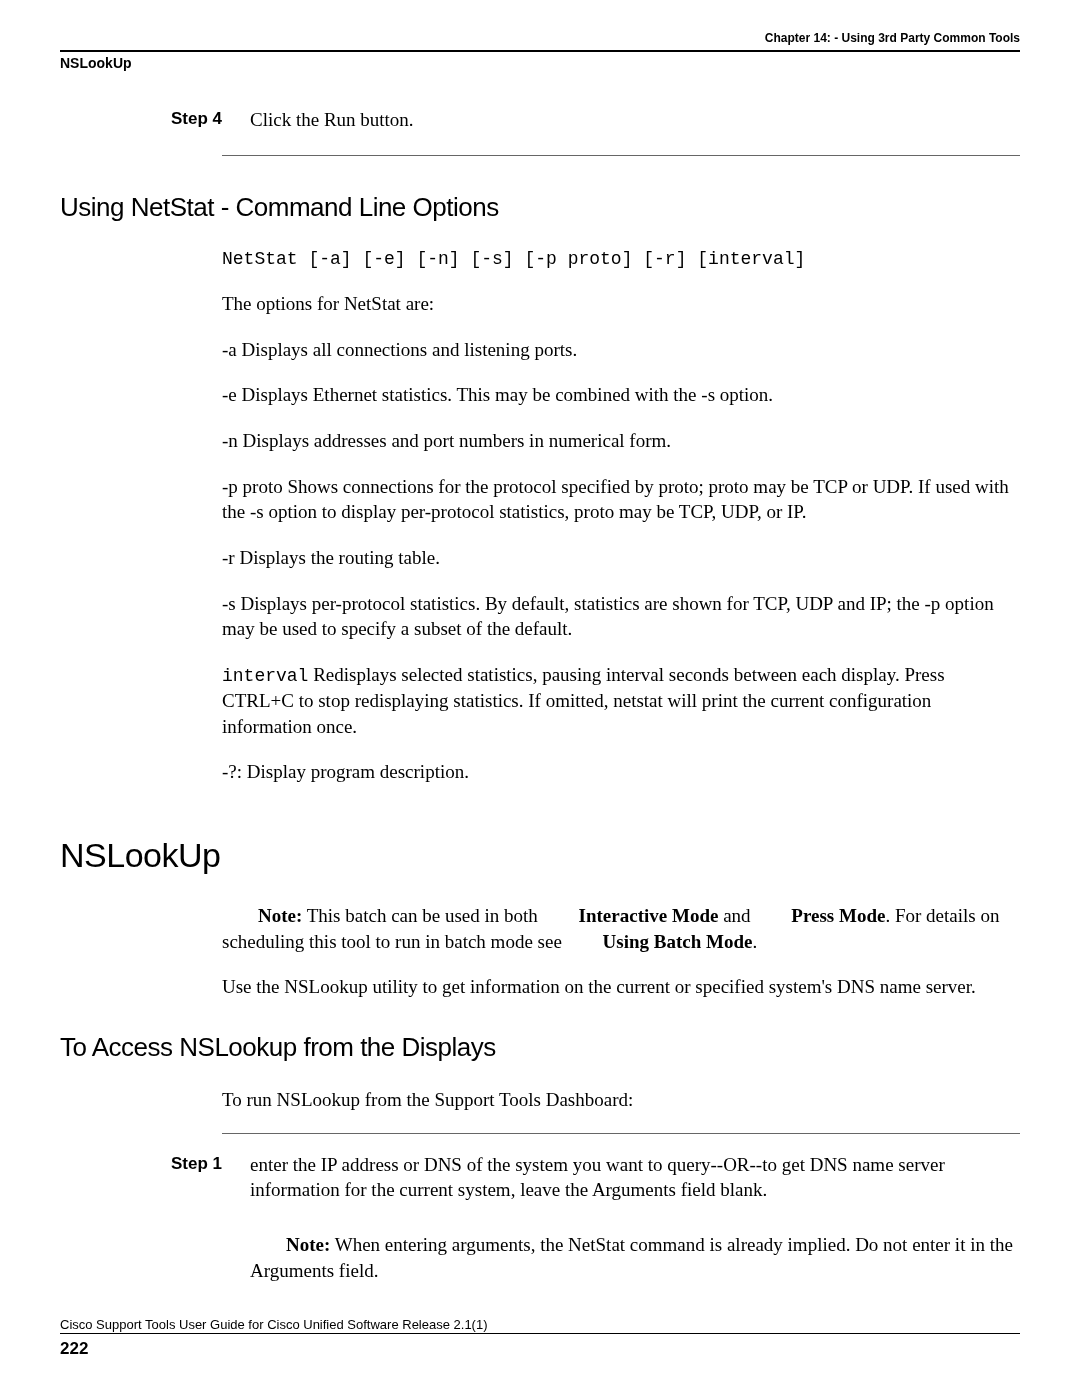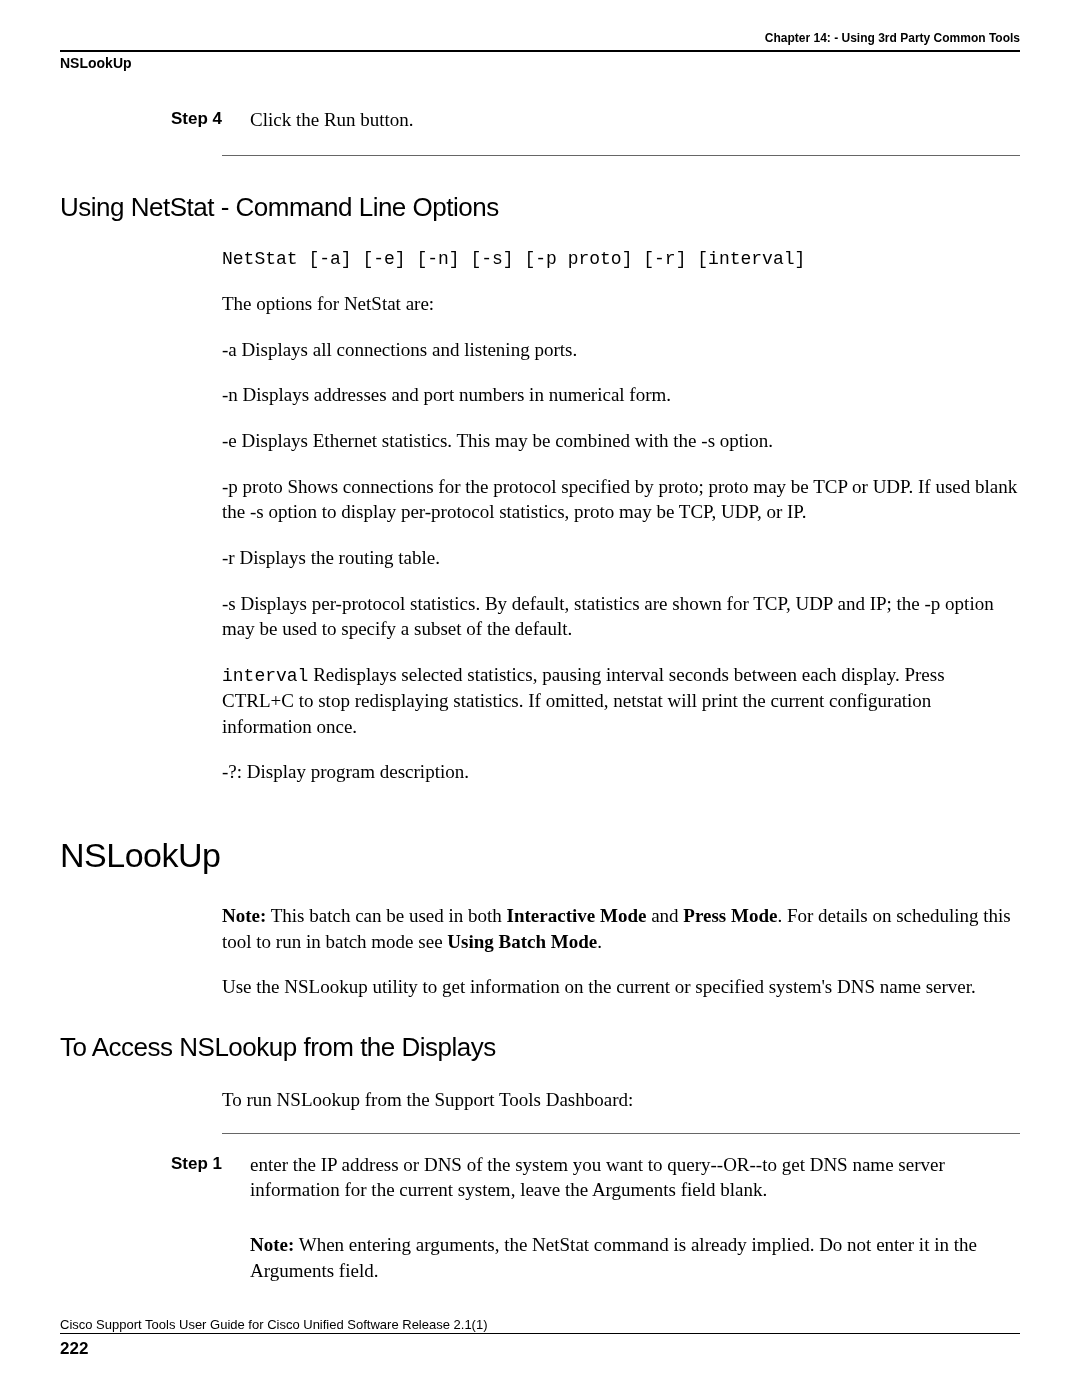--- a/index.html
+++ b/index.html
@@ -79,21 +79,21 @@
     margin: 48px 0 24px 0;
     font-stretch: condensed;
   }
   .mono {
     font-family: "Courier New", Courier, monospace;
     font-weight: normal;
     font-size: 18px;
   }
   .body-block { margin-left: 162px; }
   .body-block p, .body-block div.para { margin-bottom: 20px; }
-  .inline-bold { font-weight: bold; }
+  .inline-bold { font-weight: bold; margin-left: 36px; }
   .footer {
     position: absolute;
     left: 60px;
     right: 60px;
     bottom: 36px;
   }
   .footer-rule {
     border: none;
     border-top: 1.5px solid #000;
     margin-bottom: 4px;
@@ -129,23 +129,23 @@
   <div class="content-col">
     <hr class="sep">
   </div>
 
   <h2 class="section">Using NetStat - Command Line Options</h2>
 
   <div class="body-block">
     <p class="mono">NetStat [-a] [-e] [-n] [-s] [-p proto] [-r] [interval]</p>
     <p>The options for NetStat are:</p>
     <p>-a Displays all connections and listening ports.</p>
+    <p>-e Displays Ethernet statistics. This may be combined with the -s option.</p>
     <p>-n Displays addresses and port numbers in numerical form.</p>
-    <p>-e Displays Ethernet statistics. This may be combined with the -s option.</p>
-    <p>-p proto Shows connections for the protocol specified by proto; proto may be TCP or UDP. If used blank the -s option to display per-protocol statistics, proto may be TCP, UDP, or IP.</p>
+    <p>-p proto Shows connections for the protocol specified by proto; proto may be TCP or UDP. If used with the -s option to display per-protocol statistics, proto may be TCP, UDP, or IP.</p>
     <p>-r Displays the routing table.</p>
     <p>-s Displays per-protocol statistics. By default, statistics are shown for TCP, UDP and IP; the -p option may be used to specify a subset of the default.</p>
     <div class="para">
       <span class="mono">interval</span><span> Redisplays selected statistics, pausing interval seconds between each display. Press CTRL+C to stop redisplaying statistics. If omitted, netstat will print the current configuration information once.</span>
     </div>
     <p>-?: Display program description.</p>
   </div>
 
   <h1 class="section-lg">NSLookUp</h1>
 

